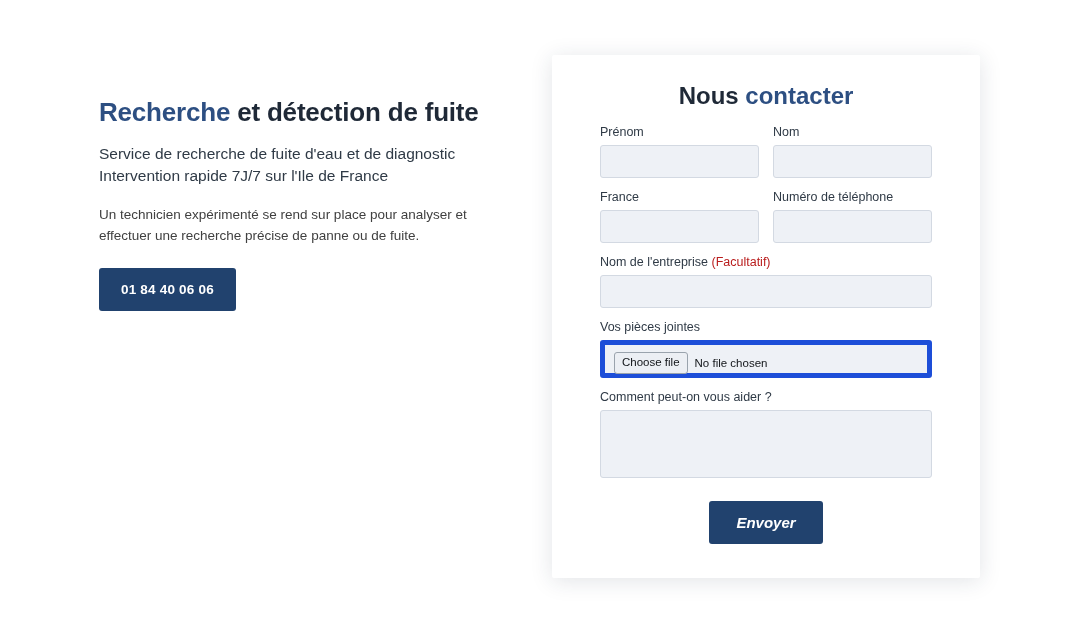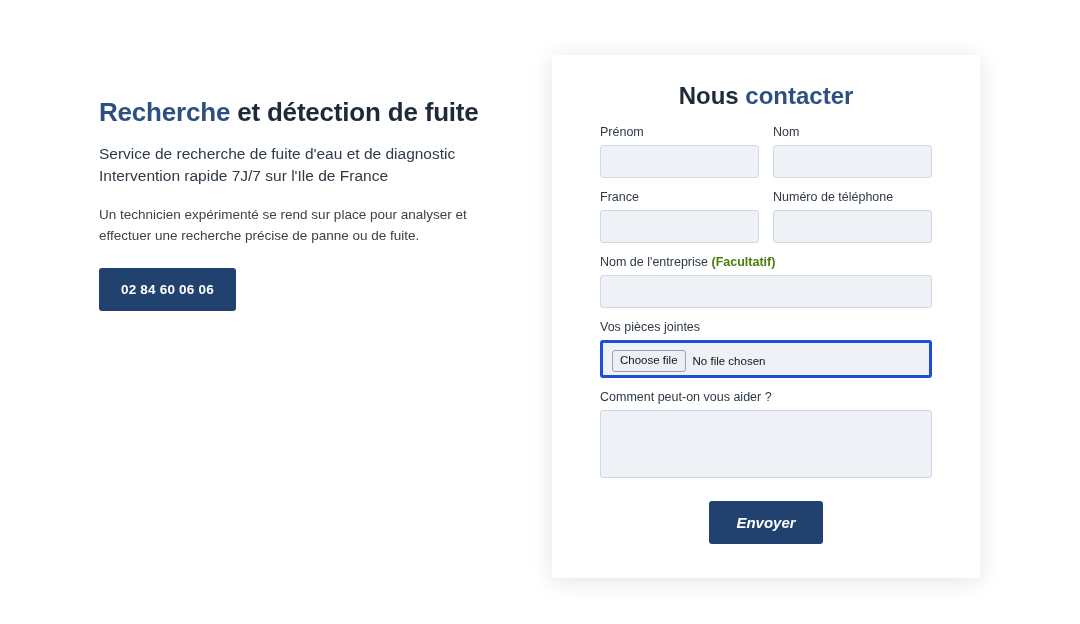--- a/index.html
+++ b/index.html
@@ -100,22 +100,21 @@
     min-width: 0;
     margin-bottom: 12px;
   }
   .field-label {
     display: block;
     font-size: 12.5px;
     color: #2f3a46;
     margin-bottom: 6px;
   }
   .field-label .optional {
-    color: #4d7c0f;
-    font-weight: bold;
+    color: #b91c1c;
   }
   .input {
     display: block;
     width: 100%;
     box-sizing: border-box;
     height: 33px;
     background: #eef1f6;
     border: 1px solid #d3d9e2;
     border-radius: 3px;
     font-family: "Liberation Sans", sans-serif;
@@ -123,21 +122,21 @@
     color: #2b3440;
     padding: 0 9px;
     outline: none;
   }
   .file-input {
     display: block;
     width: 100%;
     box-sizing: border-box;
     height: 38px;
     background: #eef1f6;
-    border: 3px solid #1d4ed8;
+    border: 5px solid #1d4ed8;
     border-radius: 3px;
     padding: 7px 9px;
     font-family: "Liberation Sans", sans-serif;
     font-size: 12px;
     color: #2b3440;
   }
   .file-inner {
     display: flex;
     align-items: center;
     gap: 7px;
@@ -195,21 +194,21 @@
 
 <div class="page">
 
   <div class="left-col">
     <h1 class="headline"><span class="accent">Recherche</span><span> et détection de fuite</span></h1>
     <p class="subhead">
       <span class="line">Service de recherche de fuite d'eau et de diagnostic</span>
       <span class="line">Intervention rapide 7J/7 sur l'Ile de France</span>
     </p>
     <p class="body-copy">Un technicien expérimenté se rend sur place pour analyser et effectuer une recherche précise de panne ou de fuite.</p>
-    <button class="phone-button">02 84 60 06 06</button>
+    <button class="phone-button">01 84 40 06 06</button>
   </div>
 
   <div class="card">
     <div class="card-title"><span>Nous </span><span class="accent">contacter</span></div>
 
     <form class="form">
 
       <div class="row">
         <div class="field">
           <label class="field-label">Prénom</label>

